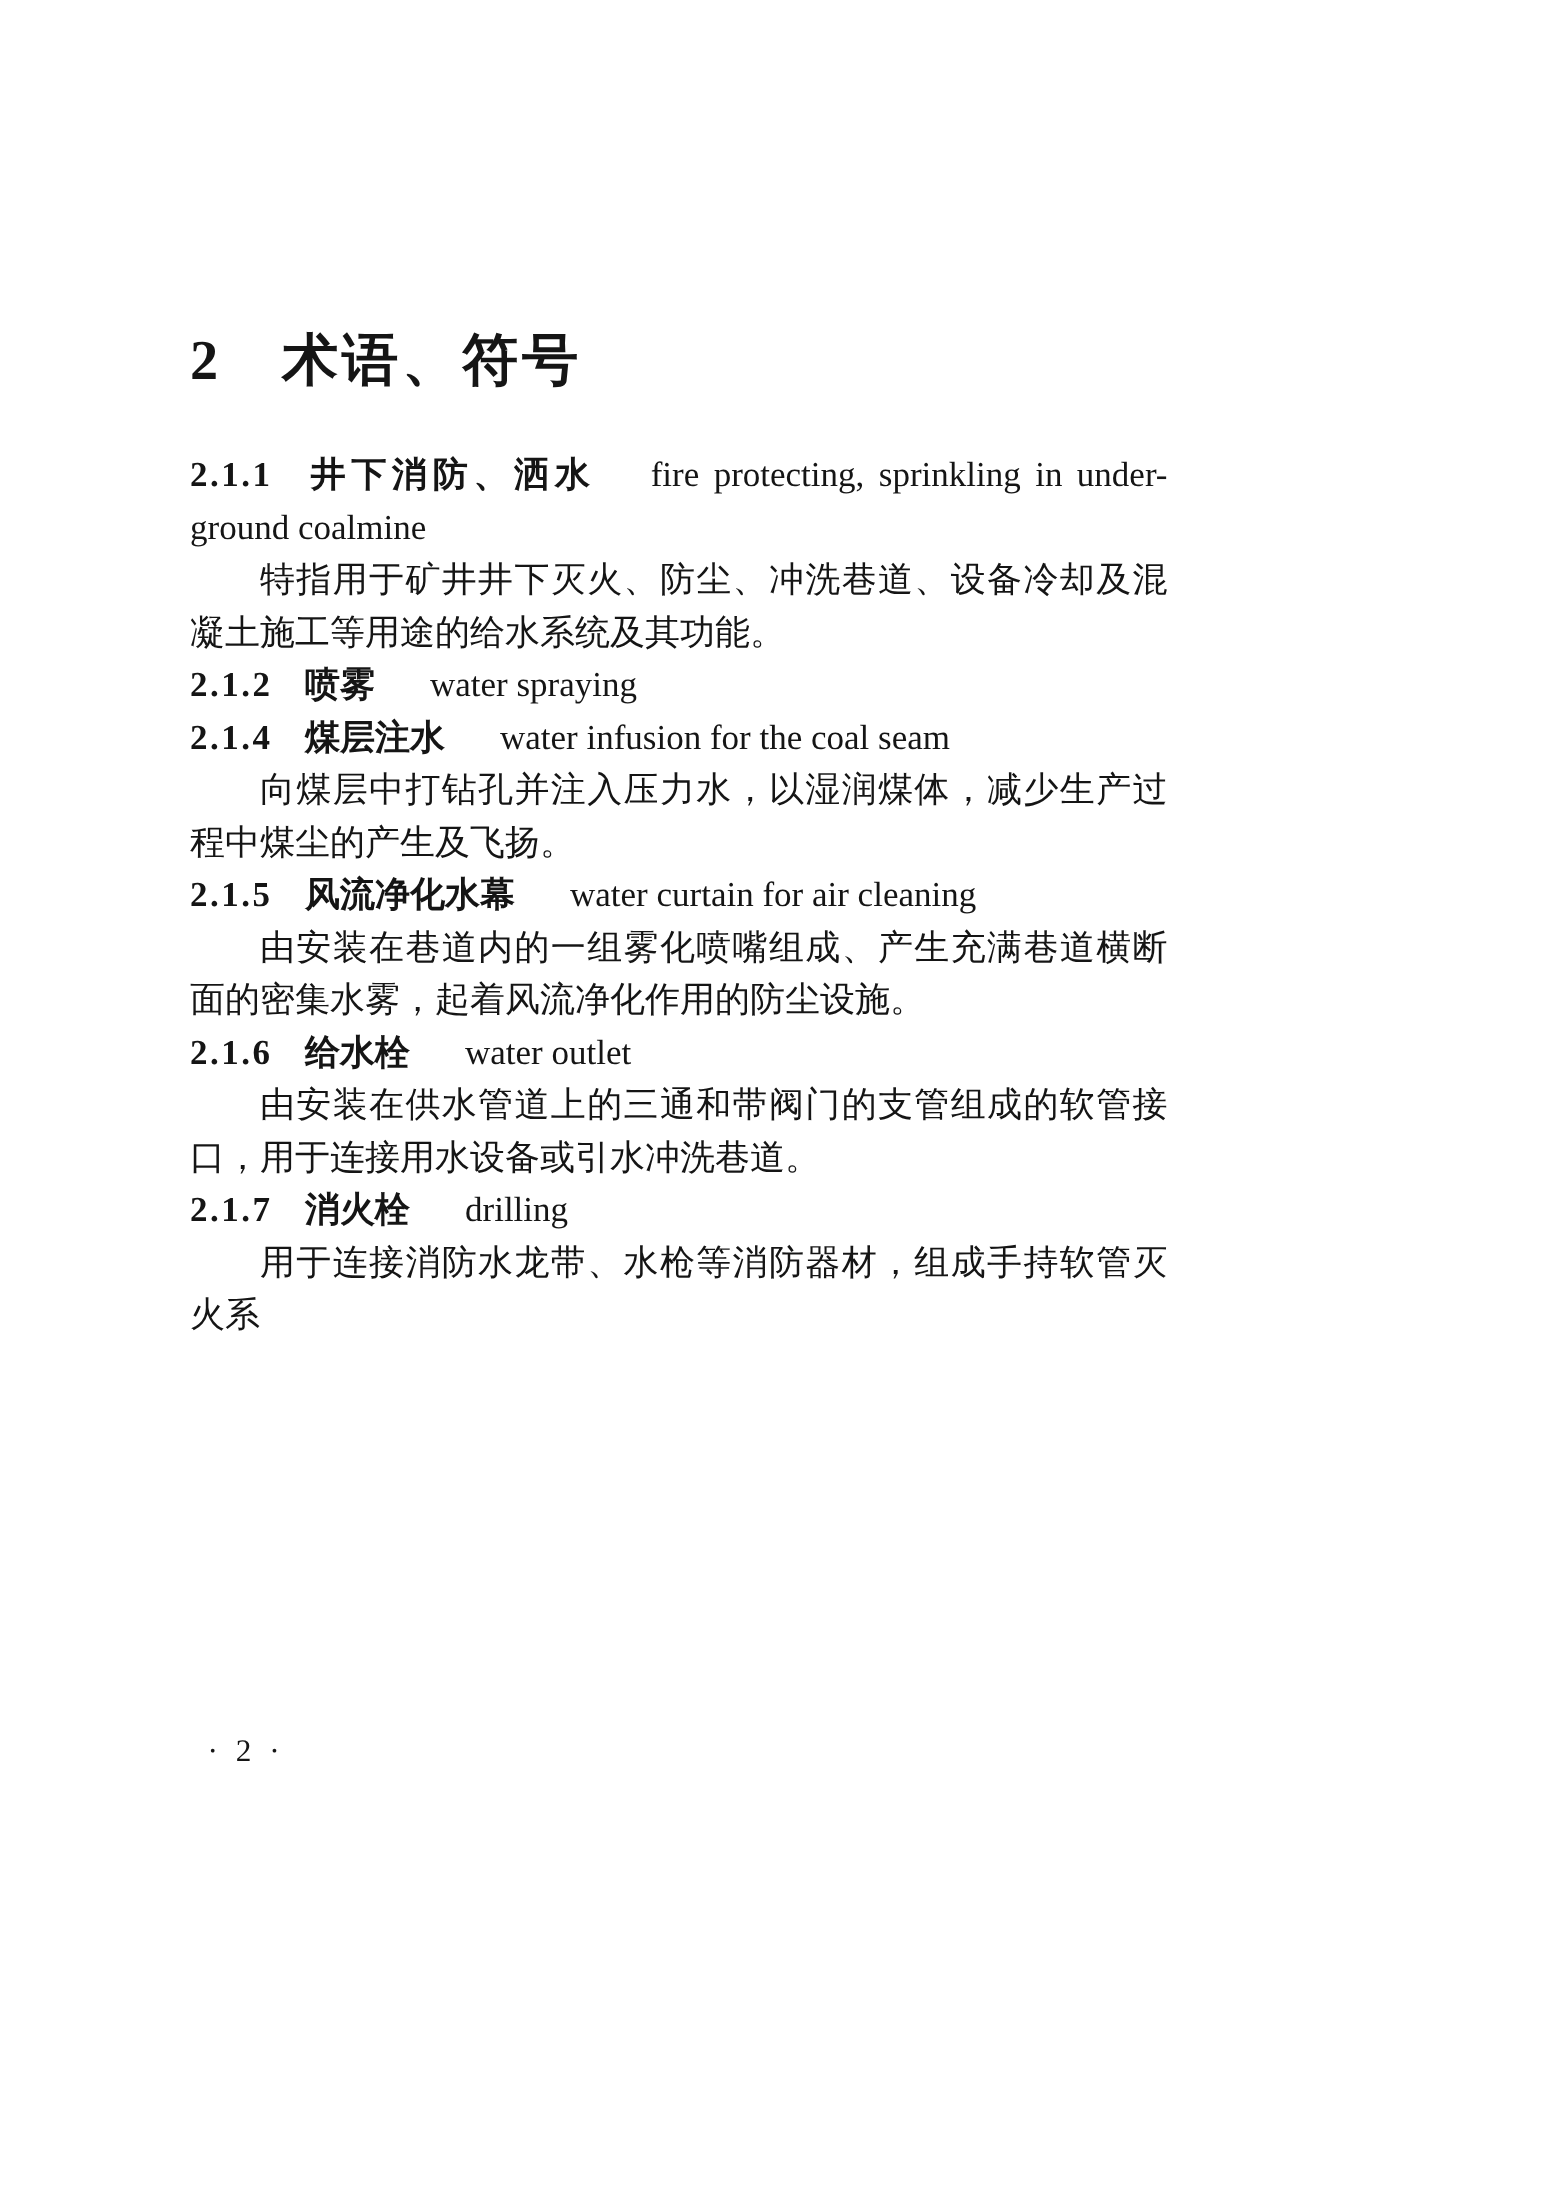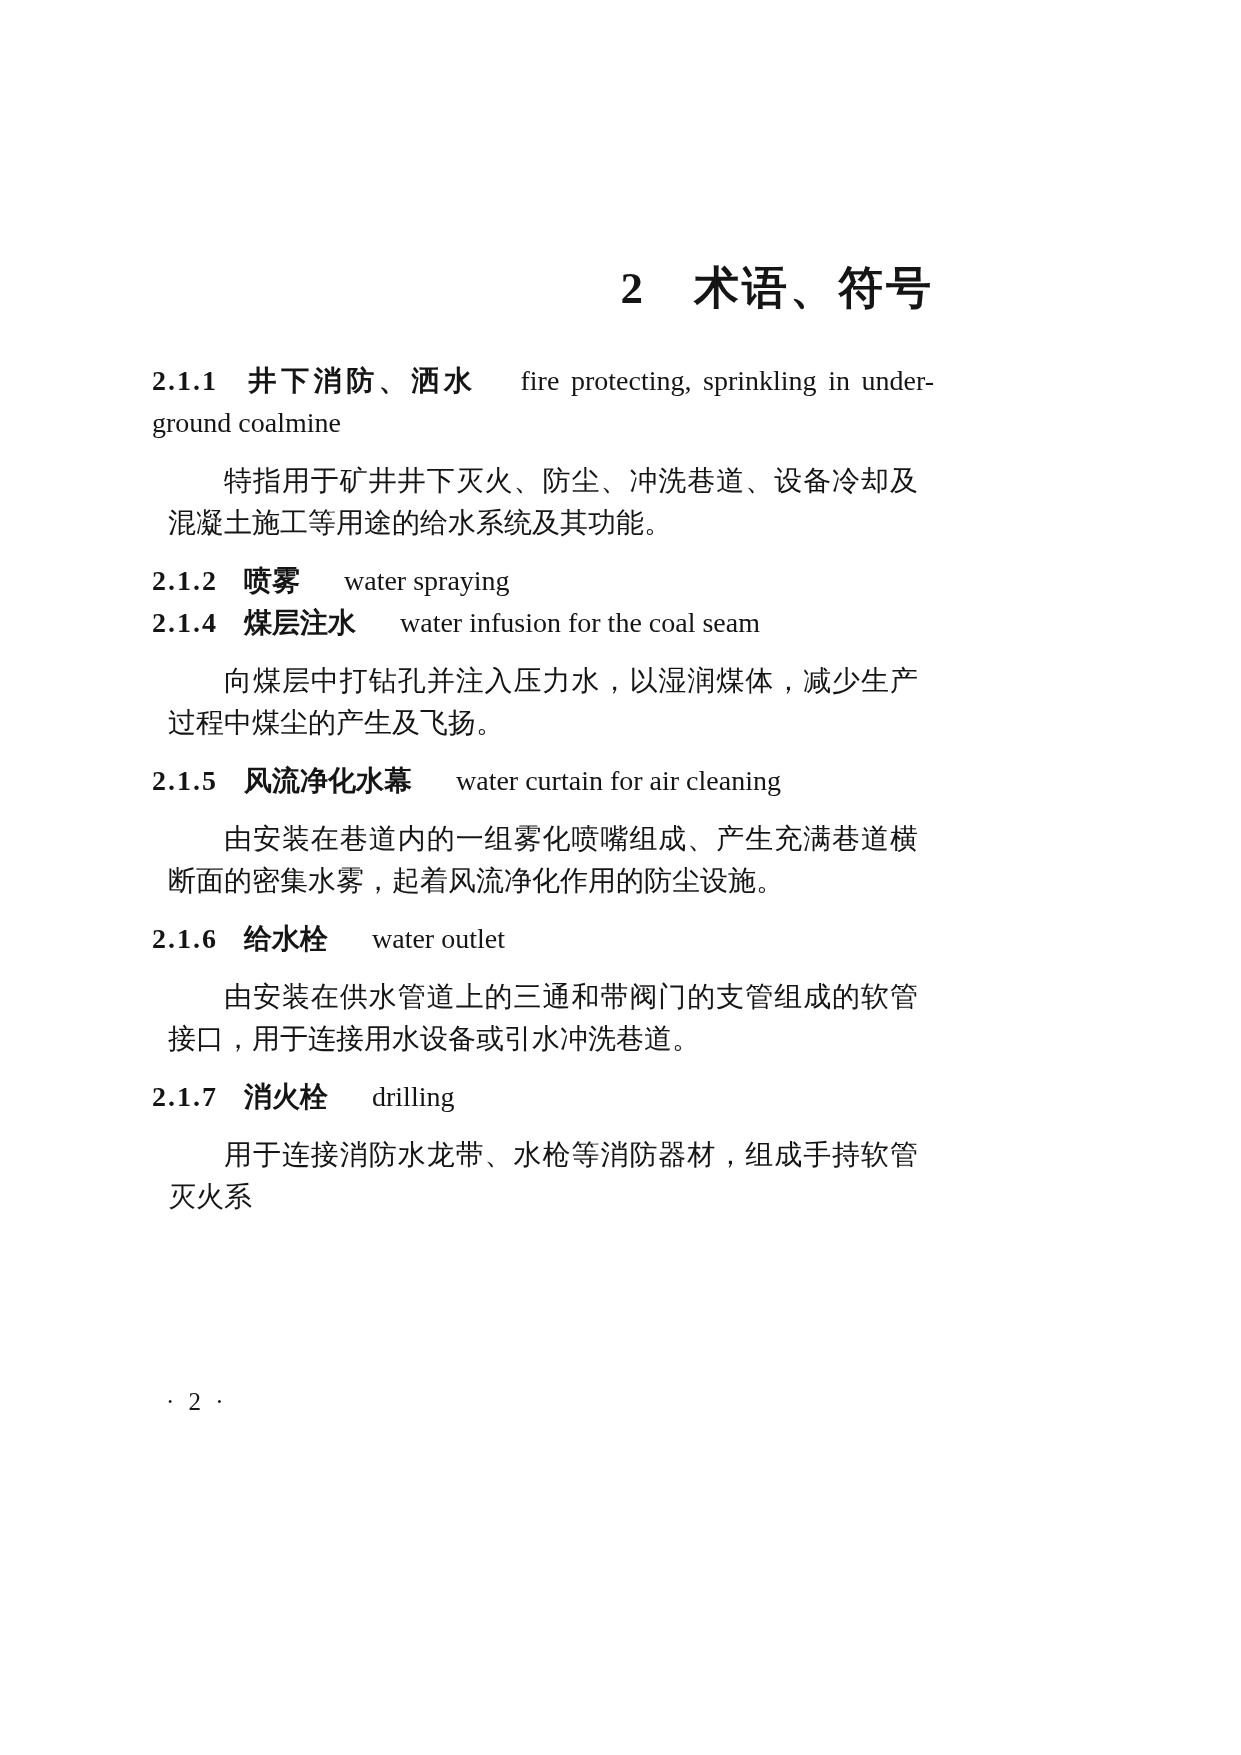--- a/index.html
+++ b/index.html
@@ -17,21 +17,21 @@
   }
   .page {
     position: absolute;
     left: 152px;
     top: 0;
     width: 782px;
   }
   .chapter-title {
     margin: 0;
     padding-top: 258px;
-    text-align: right;
+    text-align: left;
     font-size: 45px;
     font-weight: bold;
     letter-spacing: 3px;
   }
   .section-title {
     margin: 0;
     padding-top: 82px;
     text-align: center;
     font-size: 31px;
     font-weight: bold;
@@ -55,21 +55,21 @@
     letter-spacing: 2px;
   }
   .term-zh {
     font-weight: bold;
     margin-right: 44px;
   }
   .term-en {
     font-weight: normal;
   }
   .def {
-    margin: 16px;
+    margin: 0;
     text-indent: 2em;
   }
   .page-number {
     position: absolute;
     left: 166px;
     top: 1388px;
     font-size: 25px;
     letter-spacing: 4px;
   }
 </style>

